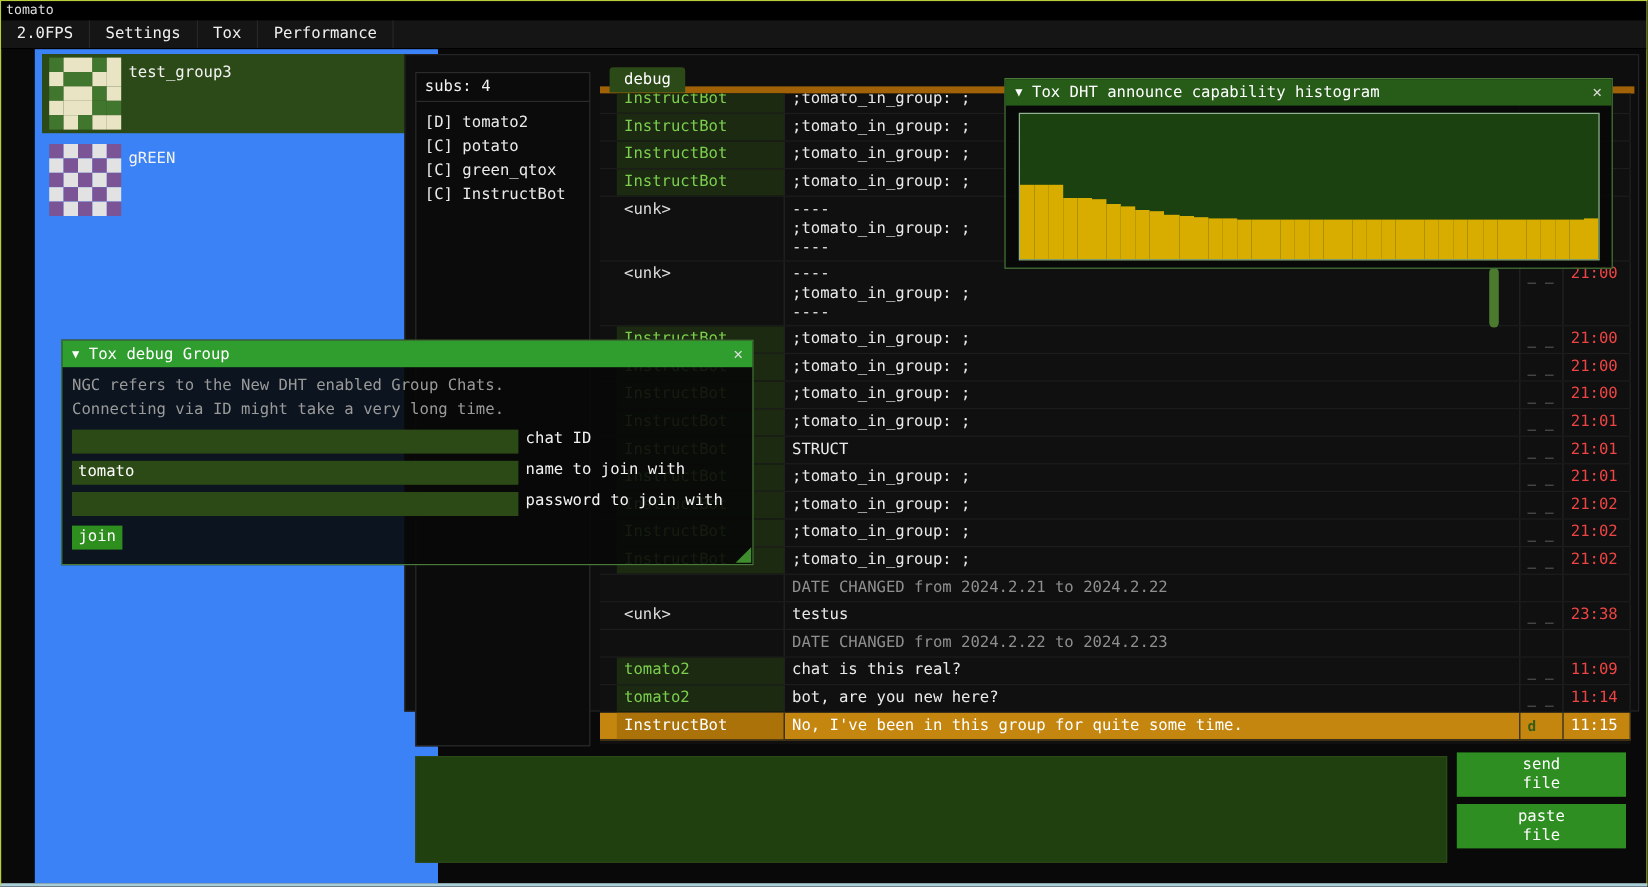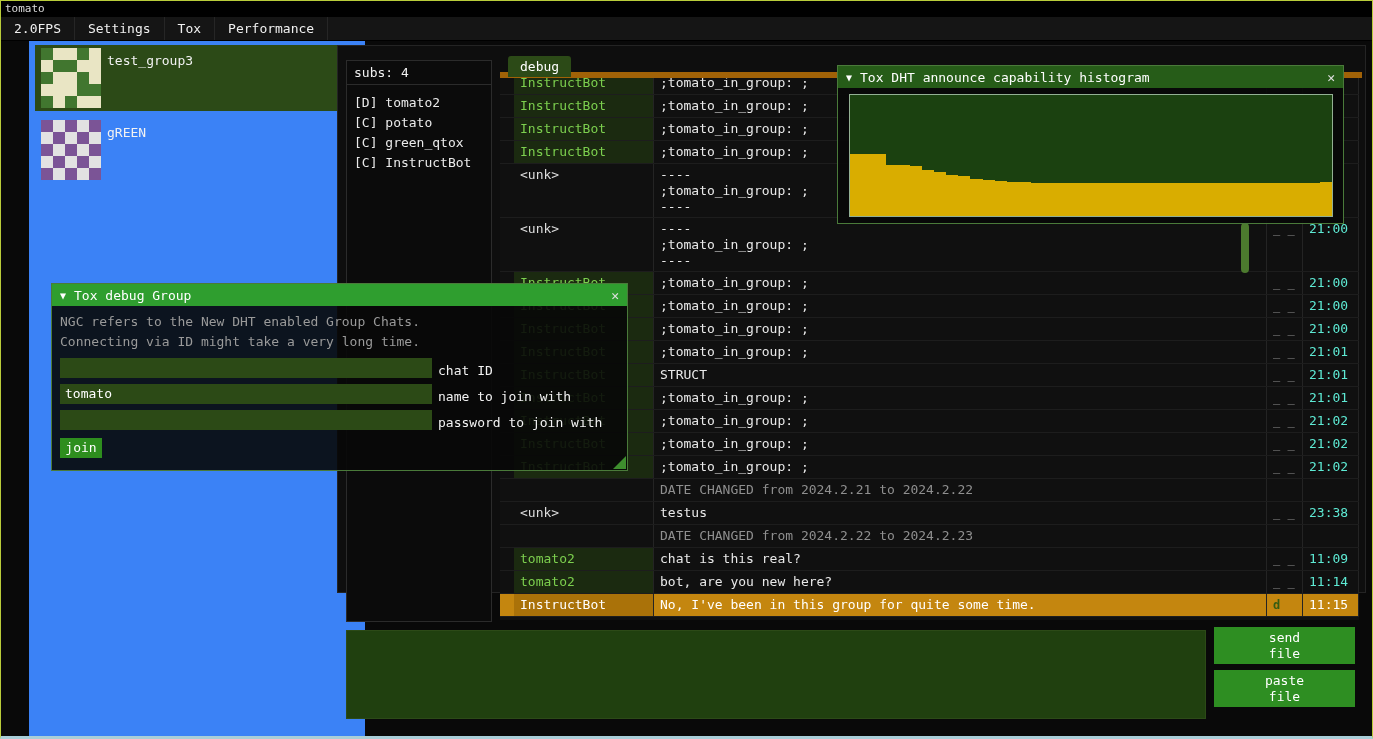--- a/index.html
+++ b/index.html
@@ -39,21 +39,21 @@
          background:#2c4a17; color:#fff; border-radius:3px 3px 0 0; }
 
   .msg-area { position:absolute; left:162px; top:32px; width:859px; height:542px;
               overflow:hidden; background:#101010; }
   .msg-scroll { margin-top:-6px; }
   .msg-row { display:flex; min-height:23px; border-bottom:1px solid #1d1d1d; }
   .msg-row > div { padding:3px 0 2px 6px; border-right:1px solid #242424; line-height:16px; }
   .c-name { width:140px; color:#7ccf4e; overflow:hidden; white-space:nowrap;margin-left:14px; }
   .c-msg  { flex:1; white-space:pre-line; color:#e9e9e9; }
   .c-status { width:36px; color:#8f8f8f; font-size:12px; padding-left:4px; }
-  .c-time { width:56px; color:#5eead4; }
+  .c-time { width:56px; color:#ef4444; }
   .peer .c-name { background:#1b2a10; }
   .unk .c-name { color:#dcdcdc; }
   .system .c-msg { color:#8f8f8f; }
   .highlight { background:#c4860f; }
   .highlight .c-name { background:#aa7209; color:#ffffff; }
   .highlight .c-msg, .highlight .c-time { color:#ffffff; }
   .highlight .c-status { color:#355c14; font-weight:bold; }
 
   .msg-scrollbar { position:absolute; left:1240px; top:222px; width:8px; height:50px;
                    background:#4c7a2e; border-radius:4px; }
@@ -75,21 +75,21 @@
   .hist-window { left:836px; top:64px; width:507px; height:159px; z-index:20; }
   .hist-window .fwin-title { height:22px; background:#265c18; }
   .plot { position:absolute; left:11px; top:28px; width:484px; height:123px;
           background:rgba(30,73,17,0.88); border:1px solid #93b093;
           display:flex; align-items:flex-end; overflow:hidden; }
 
   .join-window { left:50px; top:282px; width:577px; height:188px; z-index:30; }
   .join-window .fwin-title { height:22px; background:#2f9e2f; }
   .join-body { position:absolute; left:0; top:22px; right:0; bottom:0; padding:6px 8px; }
   .info-line { color:#9a9a9a; line-height:20px; }
-  .field-row { display:flex; align-items:flex-end; margin-top:6px; }
+  .field-row { display:flex; align-items:flex-start; margin-top:6px; }
   .field { width:372px; height:20px; background:#2c4a16; padding:0 5px; line-height:20px;
            color:#fff; margin-right:6px; overflow:hidden; }
   .field-label { color:#f2f2f2; }
   .join-btn { margin-top:8px; width:42px; height:20px; background:#2e8e1e; color:#fff;
               text-align:center; line-height:20px; cursor:default; }
   .grip { position:absolute; right:1px; bottom:1px; width:0; height:0;
           border-left:13px solid transparent; border-bottom:13px solid #3e8e2e; }
 </style>
 </head>
 <body>

